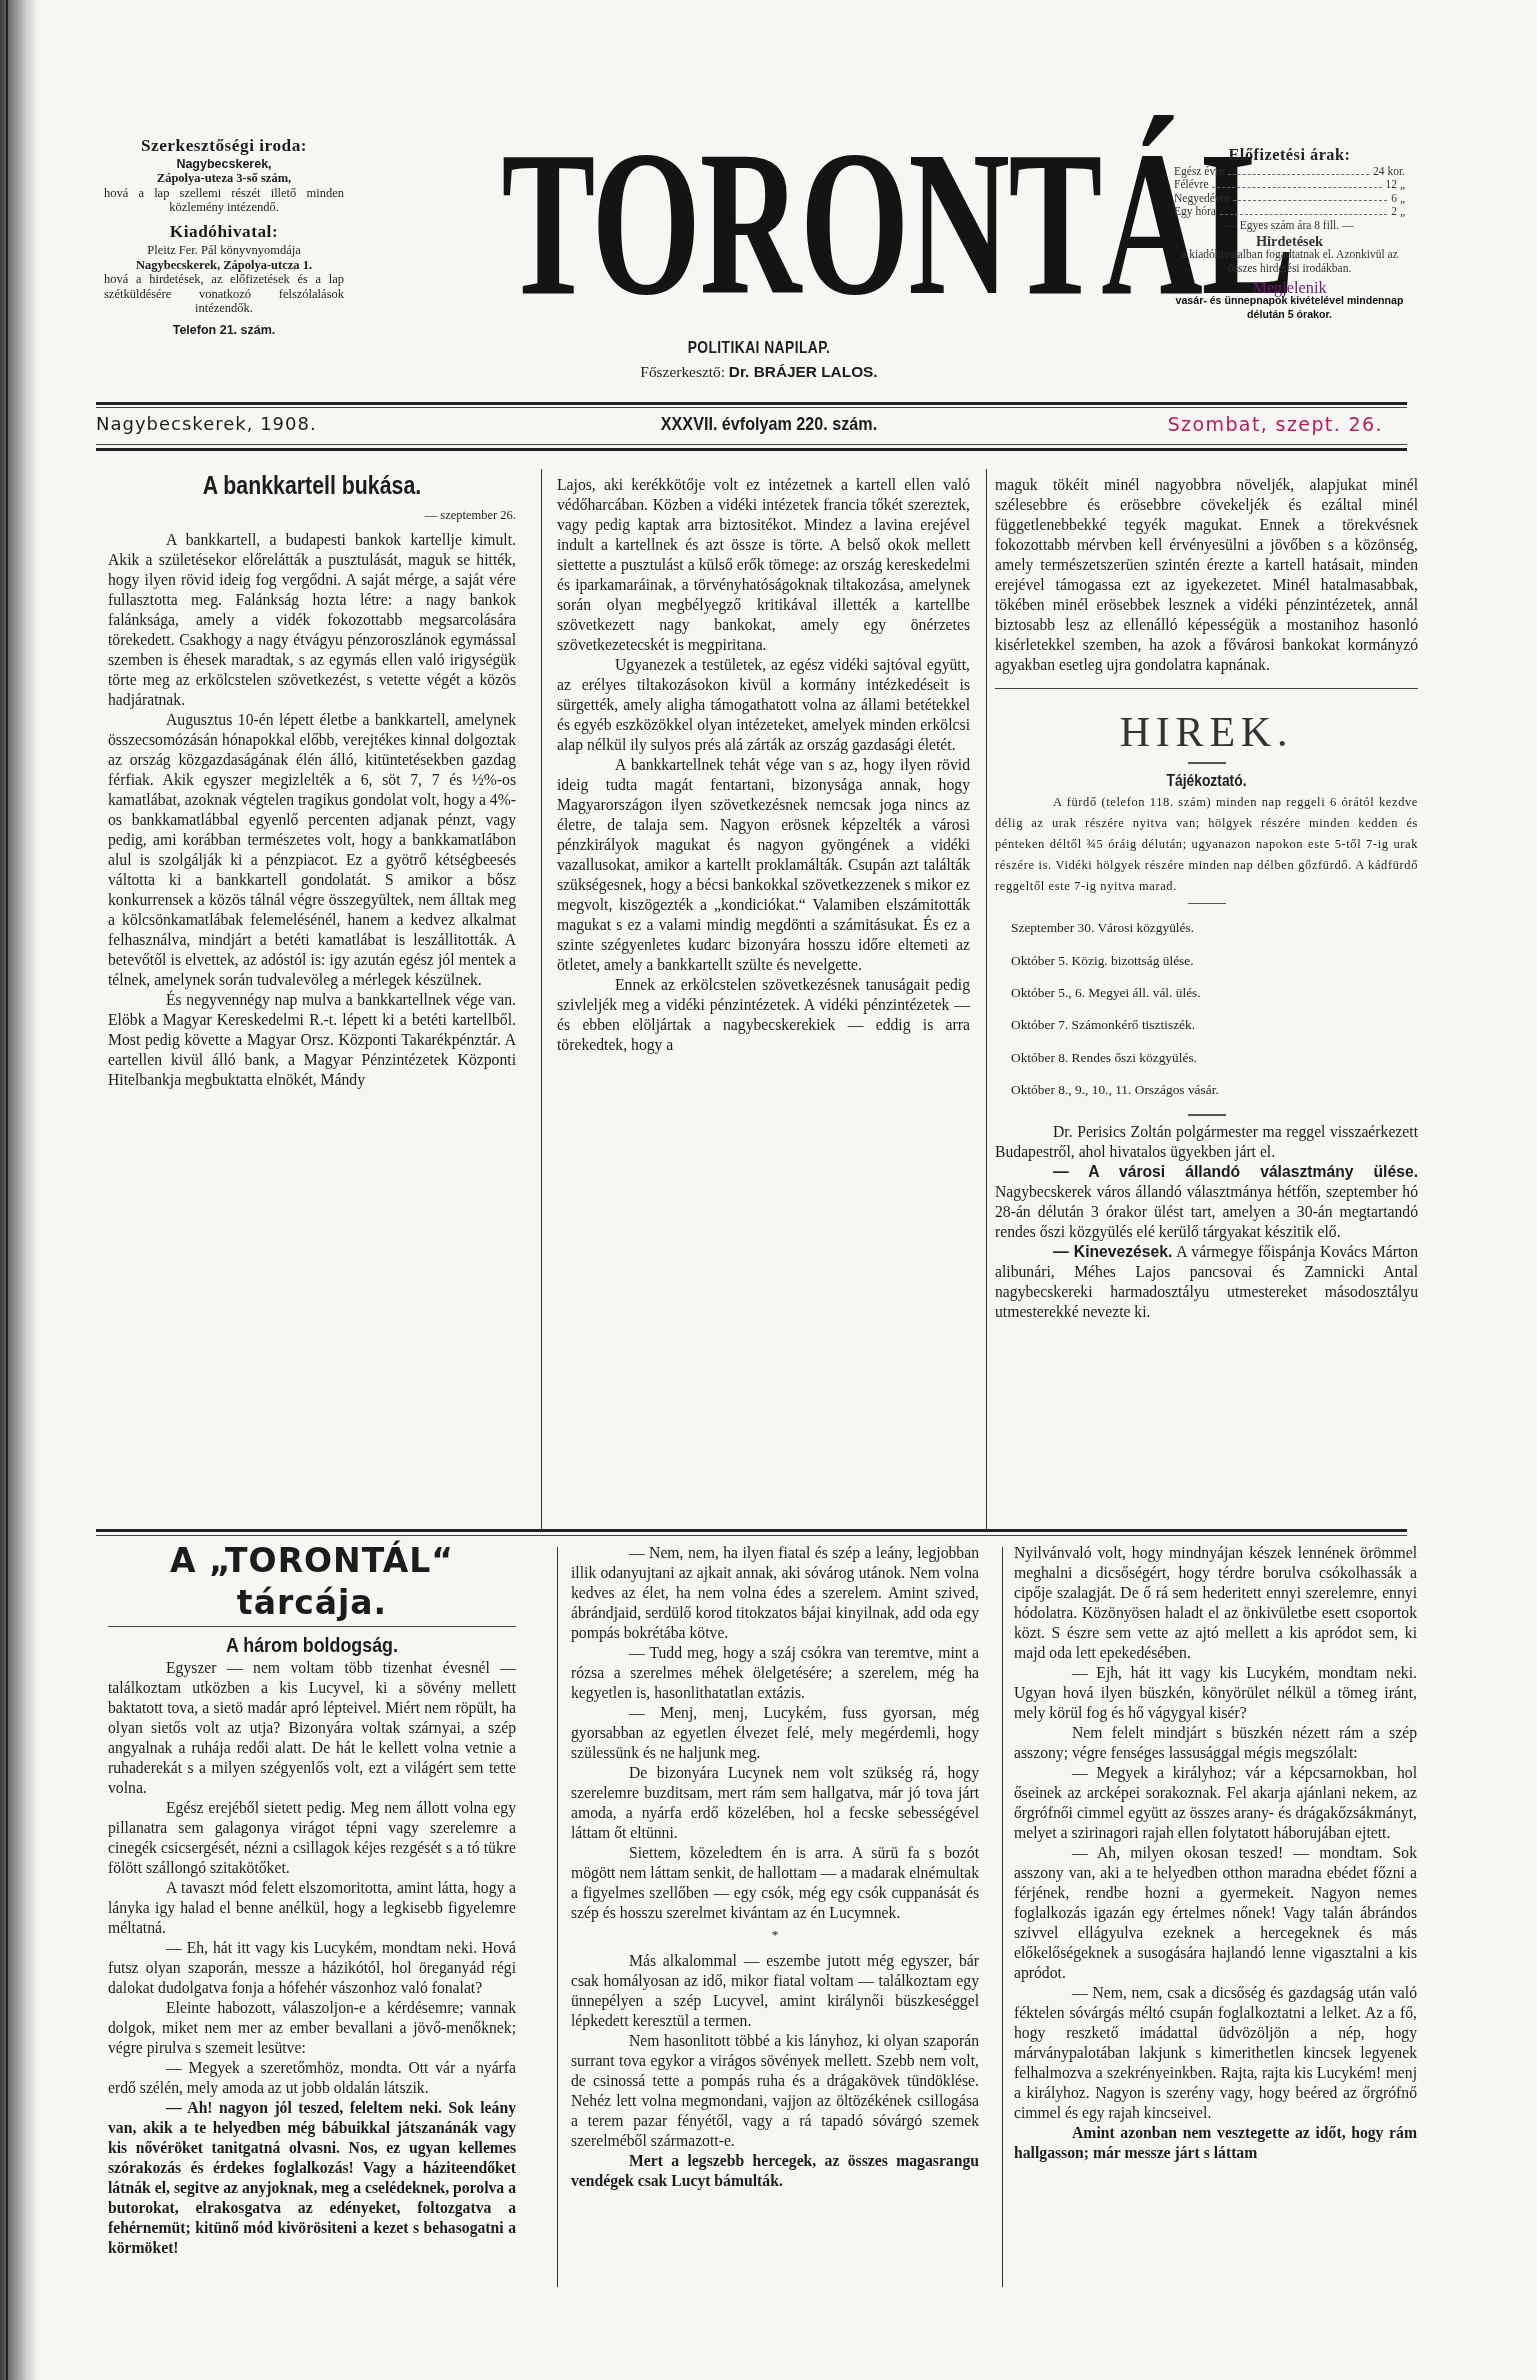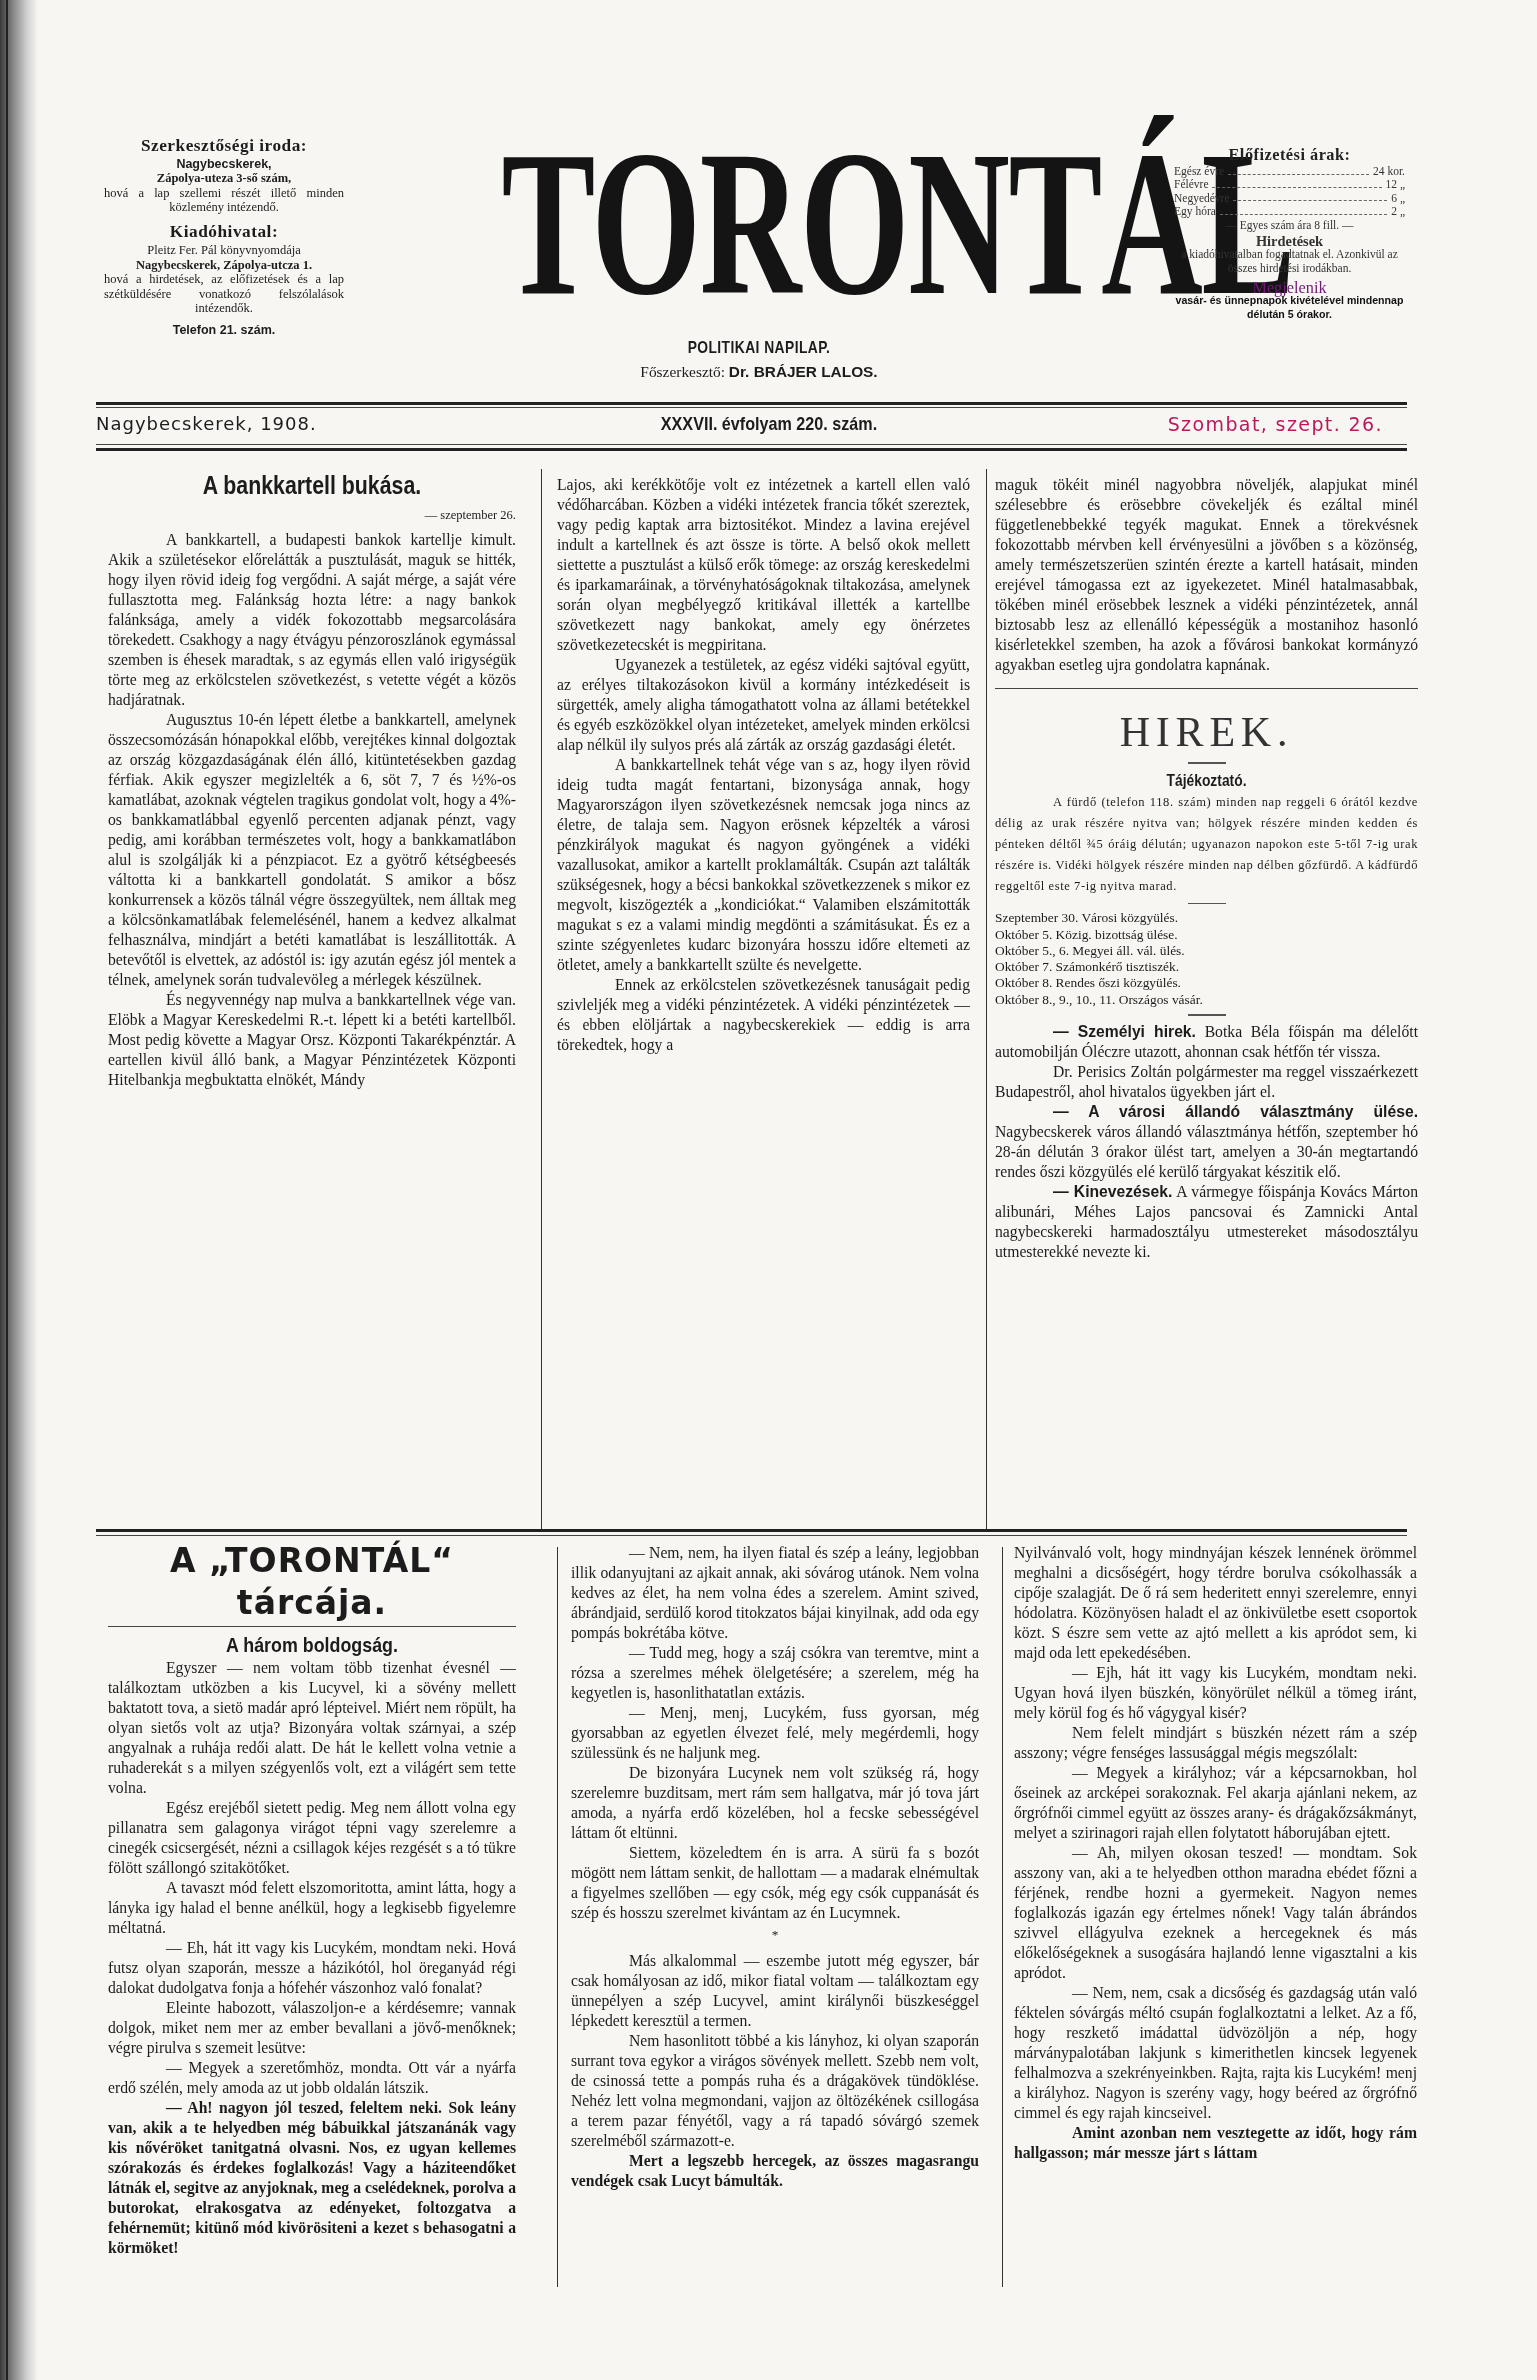--- a/index.html
+++ b/index.html
@@ -79,21 +79,21 @@
   }
   .art-date { text-align: right; font-size: 12.5px; margin-bottom: 5.8px; }
 
   .hirek-title {
     text-align: center; font-size: 42px; letter-spacing: 5.8px; margin: 0; line-height: 48px; color: #333;
   }
   .sep { width: 38px; height: 1.9px; background: #555; margin: 5.8px auto; }
   .small-hd { text-align: center; font-family: "Liberation Sans", sans-serif; font-weight: bold; font-size: 16.3px; transform: scaleX(0.85); margin: 1.9px 0; }
   .tajek { font-size: 12.5px; line-height: 21px; letter-spacing: 0.6px; }
   .events { font-size: 13.4px; line-height: 16.3px; text-align: left; }
-  .events div { margin: 0; }
+  .events div { margin: 16px; }
   .lead { font-family: "Liberation Sans", sans-serif; font-weight: bold; }
 
   .tarca-title {
     font-family: "DejaVu Sans", sans-serif; font-weight: bold; font-size: 33px;
     letter-spacing: 1px; text-align: center; line-height: 42px;
   }
   .tarca-sub {
     font-family: "Liberation Sans", sans-serif; font-weight: bold; font-size: 21px;
     text-align: center; transform: scaleX(0.85); margin: 1.9px 0 3.8px 0;
   }
@@ -191,21 +191,20 @@
   <div class="sep"></div>
   <div class="events">
     <div>Szeptember 30. Városi közgyülés.</div>
     <div>Október 5. Közig. bizottság ülése.</div>
     <div>Október 5., 6. Megyei áll. vál. ülés.</div>
     <div>Október 7. Számonkérő tisztiszék.</div>
     <div>Október 8. Rendes őszi közgyülés.</div>
     <div>Október 8., 9., 10., 11. Országos vásár.</div>
   </div>
   <div class="sep"></div>
-  <p><span class="lead">— Személyi hirek.</span> <span>Botka Béla főispán ma délelőtt automobilján Óléczre utazott, ahonnan csak hétfőn tér vissza.</span></p>
   <p><span>Dr. Perisics Zoltán polgármester ma reggel visszaérkezett Budapestről, ahol hivatalos ügyekben járt el.</span></p>
   <p><span class="lead">— A városi állandó választmány ülése.</span> <span>Nagybecskerek város állandó választmánya hétfőn, szeptember hó 28-án délután 3 órakor ülést tart, amelyen a 30-án megtartandó rendes őszi közgyülés elé kerülő tárgyakat készitik elő.</span></p>
   <p><span class="lead">— Kinevezések.</span> <span>A vármegye főispánja Kovács Márton alibunári, Méhes Lajos pancsovai és Zamnicki Antal nagybecskereki harmadosztályu utmestereket másodosztályu utmesterekké nevezte ki.</span></p>
 </div>
 
 <div class="rule-thick" style="left:96px; top:1529px; width:1311px;"></div>
 <div class="rule-thin" style="left:96px; top:1535px; width:1311px;"></div>
 
 <div class="col" style="left:108px; top:1540px; width:408px;">
   <div class="tarca-title">A „TORONTÁL“ tárcája.</div>

